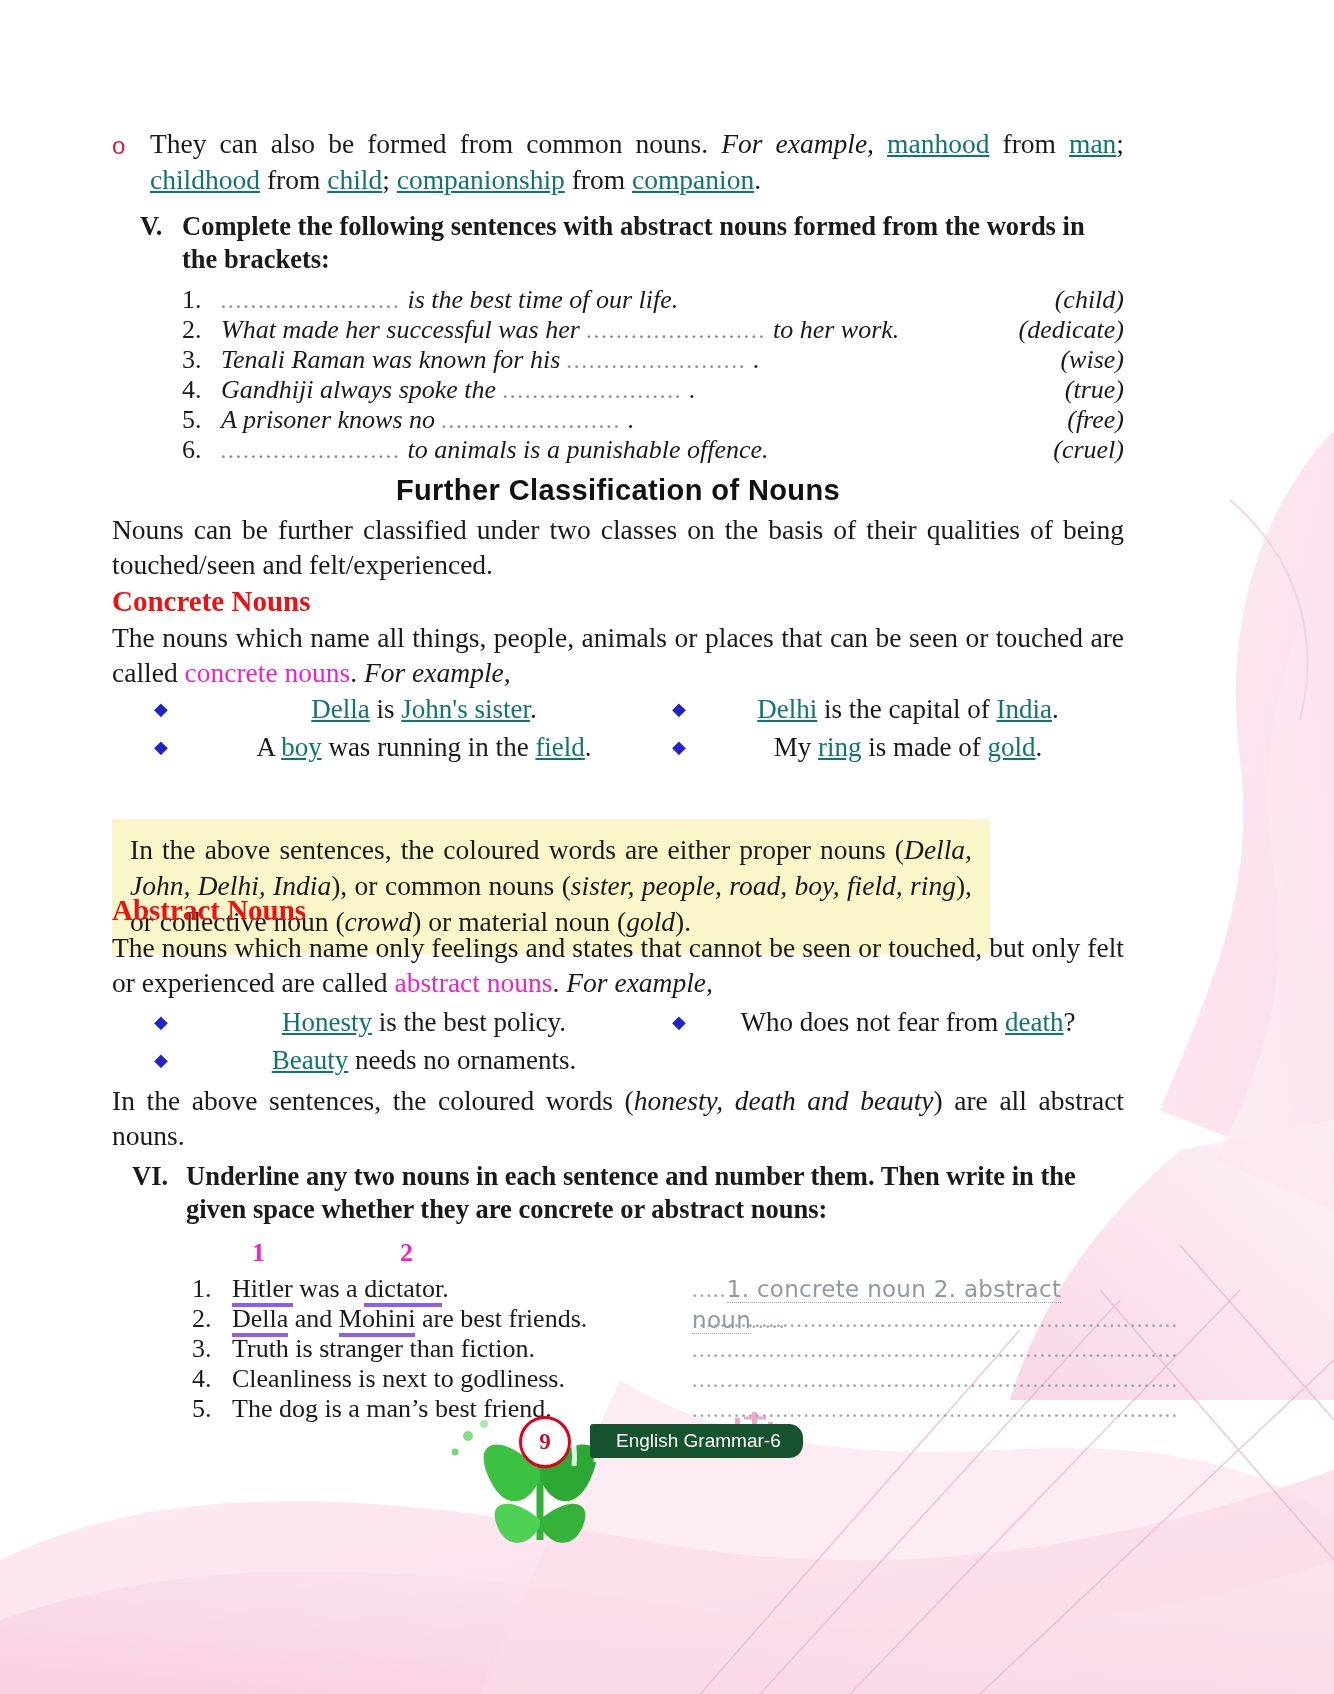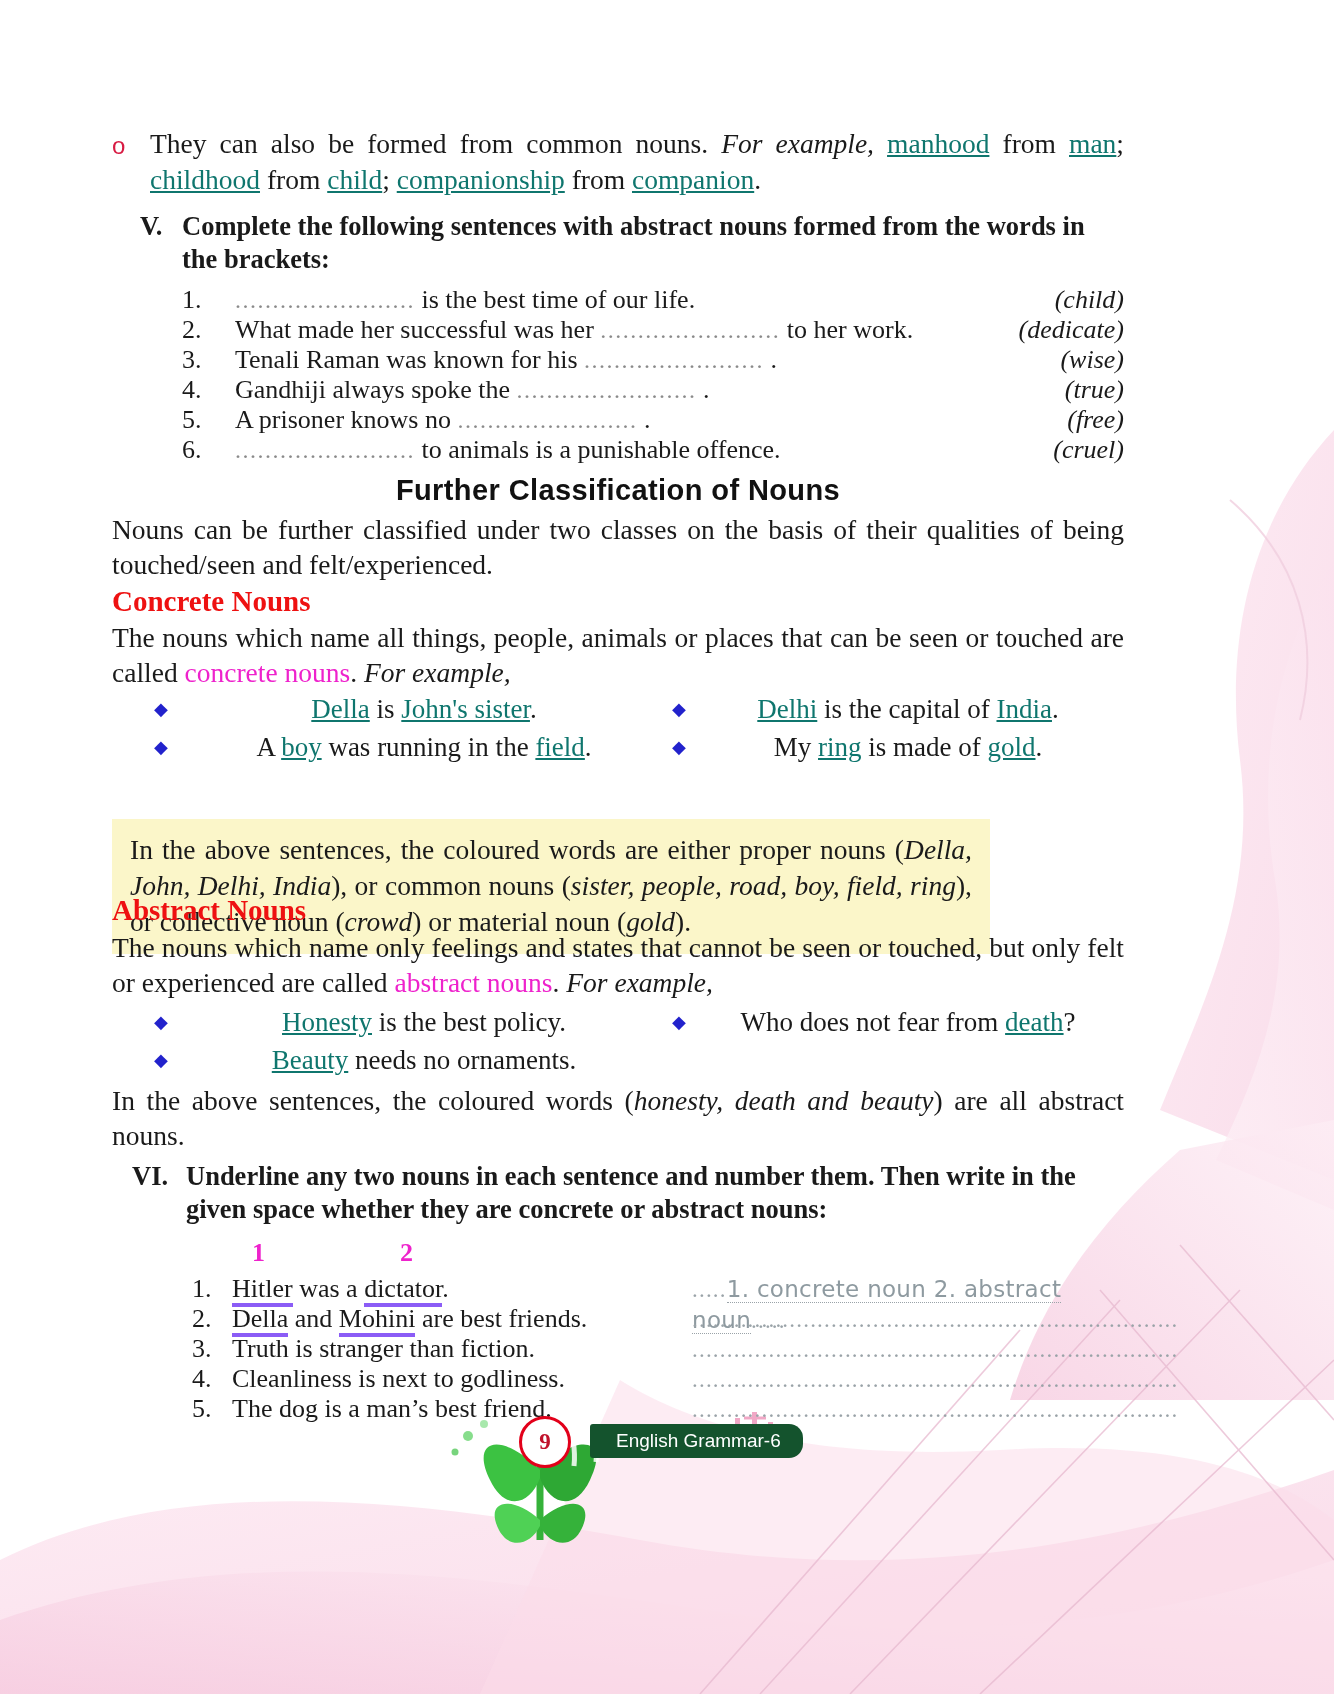--- a/index.html
+++ b/index.html
@@ -44,21 +44,21 @@
   .ex-v { position:absolute; left:28px; top:210px; width:984px; }
   .ex-head { font-size:26.5px; line-height:33px; font-weight:bold;
              font-family:"Liberation Serif", serif; }
   .ex-head .rn { display:inline-block; width:42px; }
   .ex-head .hw { display:block; margin-left:42px; margin-top:-33px; }
 
   .vlist { margin-top:9px; }
   .vrow { position:relative; font-size:26px; line-height:30px; height:30px;
           margin-bottom:0px; }
   .vrow .num { position:absolute; left:42px; width:34px; text-align:left; }
-  .vrow .txt { position:absolute; left:95px; }
+  .vrow .txt { position:absolute; left:81px;font-style:italic; }
   .vrow .brk { position:absolute; right:0px; font-style:italic; }
   .dots { letter-spacing:1.5px; color:#8a8a8a; font-size:24px; }
 
   
   .sec-title {
     position:absolute; left:0; top:474px; width:1012px; text-align:center;
     font-family:"Liberation Sans", sans-serif;
     font-weight:bold; font-size:29px; letter-spacing:0.4px; color:#111;
   }
 

